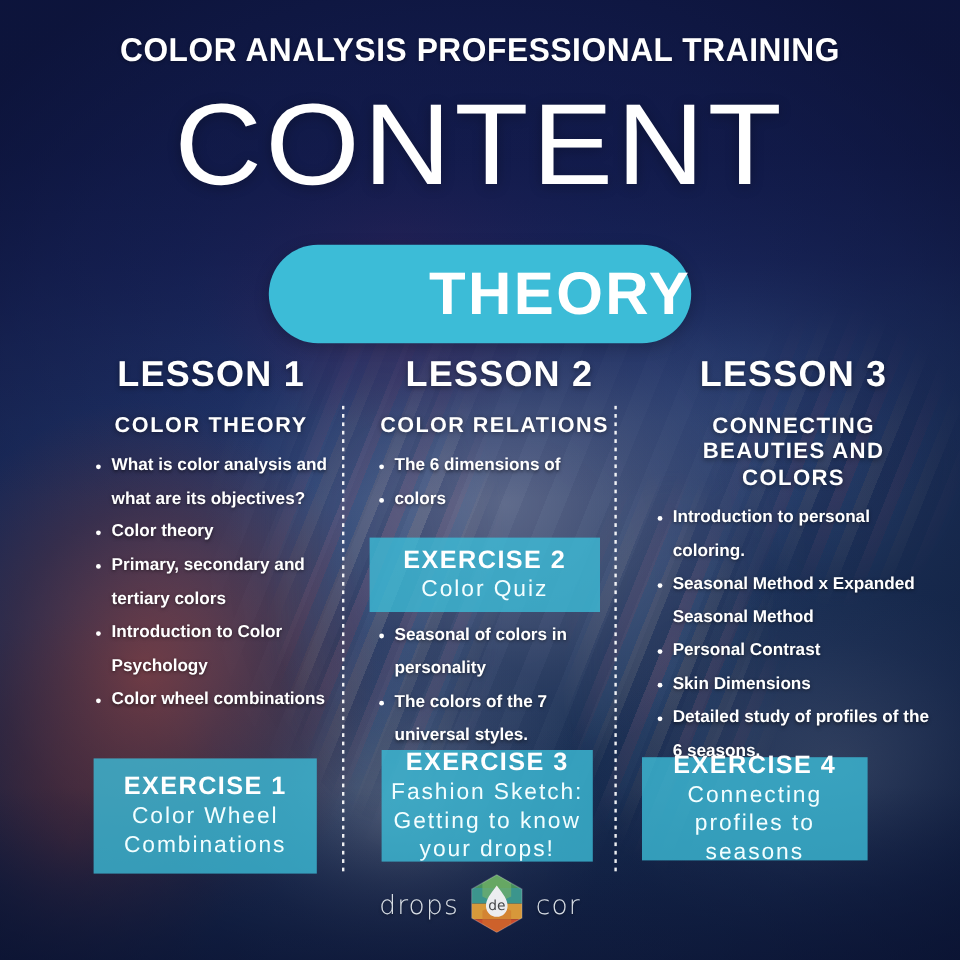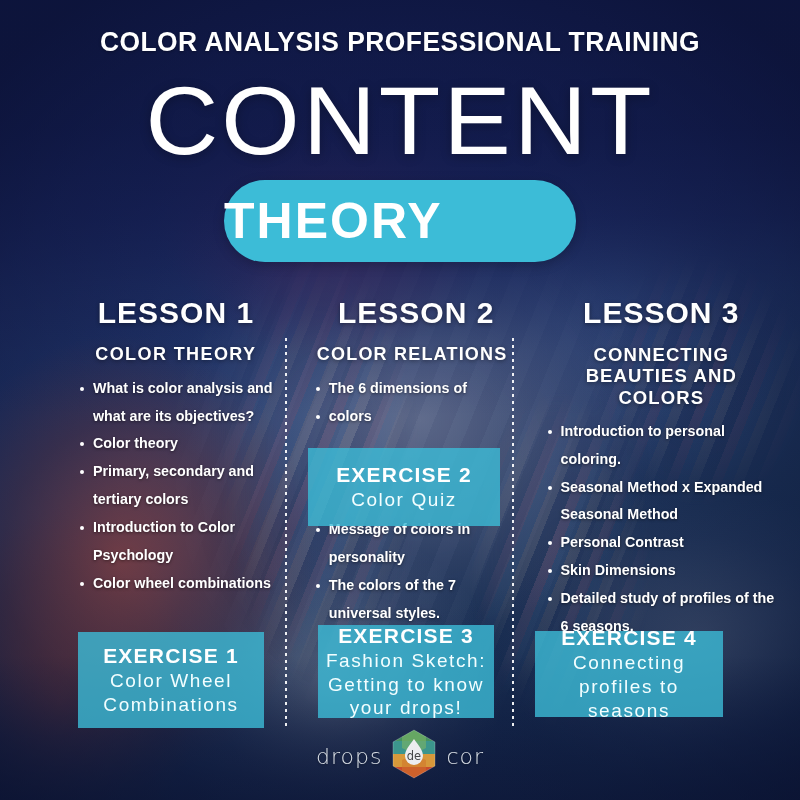--- a/index.html
+++ b/index.html
@@ -114,30 +114,30 @@
     line-height: 1.02;
     font-weight: 300;
     letter-spacing: 3px;
     text-transform: uppercase;
     transform: scaleX(1.05);
     text-shadow: 0 2px 10px rgba(0,0,0,.28);
   }
 
   .pill {
     position: absolute;
-    top: 180px;
+    top: 204px;
     left: 50%;
     transform: translateX(-50%);
     width: 352px;
     height: 82px;
     border-radius: 41px;
     background: #3cbcd7;
     display: flex;
     align-items: center;
-    justify-content: flex-start;
+    justify-content: flex-end;
     box-shadow: 0 3px 12px rgba(0,0,0,.22);
   }
   .pill-label {
     color: #ffffff;
     font-size: 50px;
     font-weight: bold;
     letter-spacing: 2px;
     text-transform: uppercase;
   }
 
@@ -250,21 +250,21 @@
     font-weight: 300;
     letter-spacing: 1.6px;
     line-height: 1.25;
     margin-top: 1px;
   }
 
   #exercise-2 {
     left: 308px;
     top: 448px;
     width: 192px;
-    height: 78px;
+    height: 62px;
   }
   #exercise-1 {
     left: 78px;
     top: 632px;
     width: 186px;
     height: 96px;
   }
   #exercise-3 {
     left: 318px;
     top: 625px;
@@ -339,21 +339,21 @@
 
       <div class="col col2">
         <div class="lesson-title">LESSON 2</div>
         <div class="section-head">COLOR RELATIONS</div>
         <ul class="bullets">
           <li>The 6 dimensions of</li>
           <li>colors</li>
         </ul>
         <div style="height:86px"></div>
         <ul class="bullets">
-          <li>Message of colors in personality</li>
+          <li>Seasonal of colors in personality</li>
           <li>The colors of the 7 universal styles.</li>
         </ul>
       </div>
 
       <div class="col col3">
         <div class="lesson-title">LESSON 3</div>
         <div class="section-head">CONNECTING BEAUTIES AND COLORS</div>
         <ul class="bullets">
           <li>Introduction to personal coloring.</li>
           <li>Seasonal Method x Expanded Seasonal Method</li>

